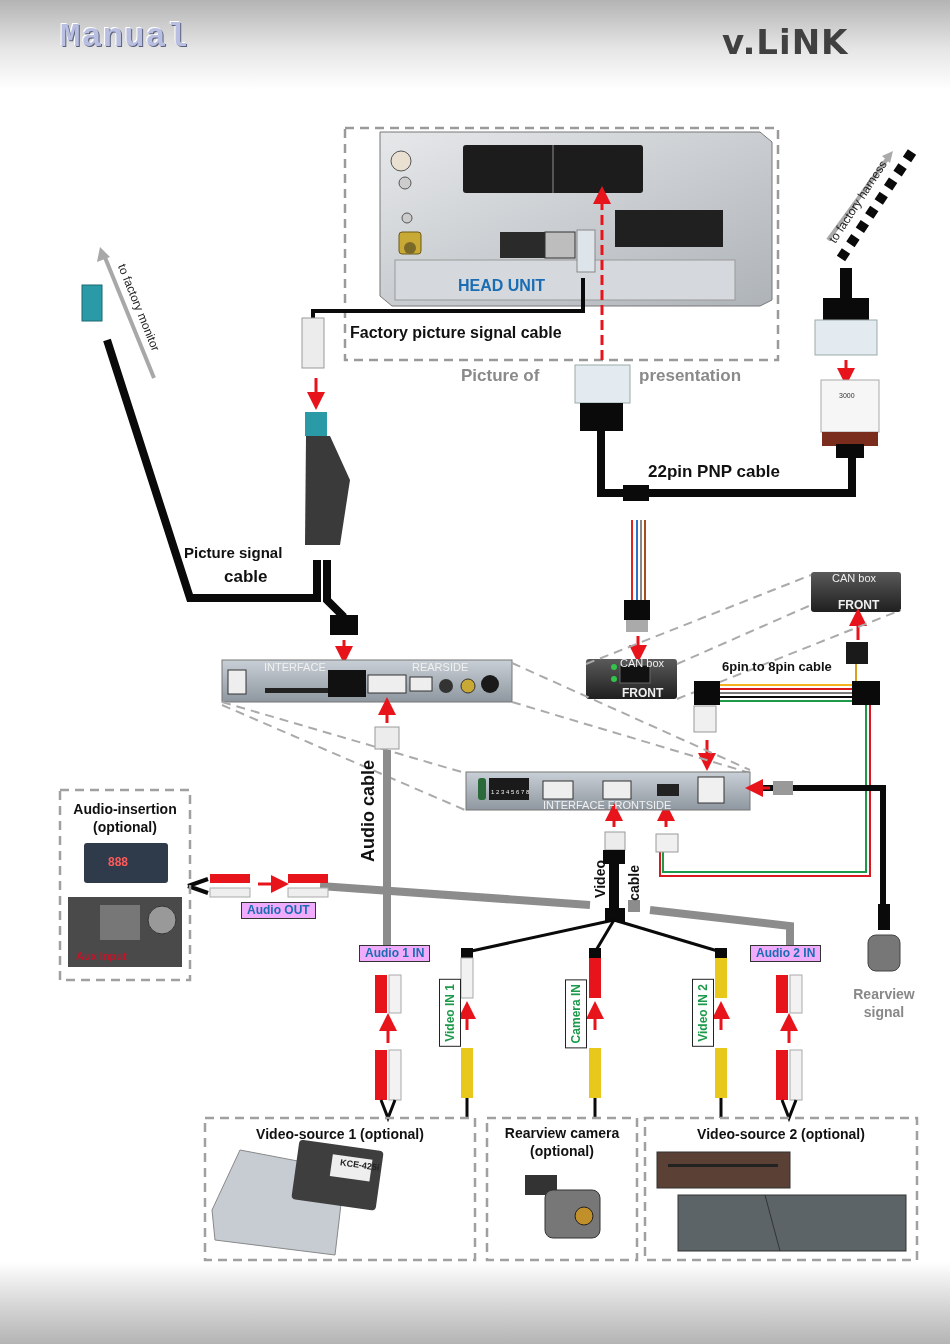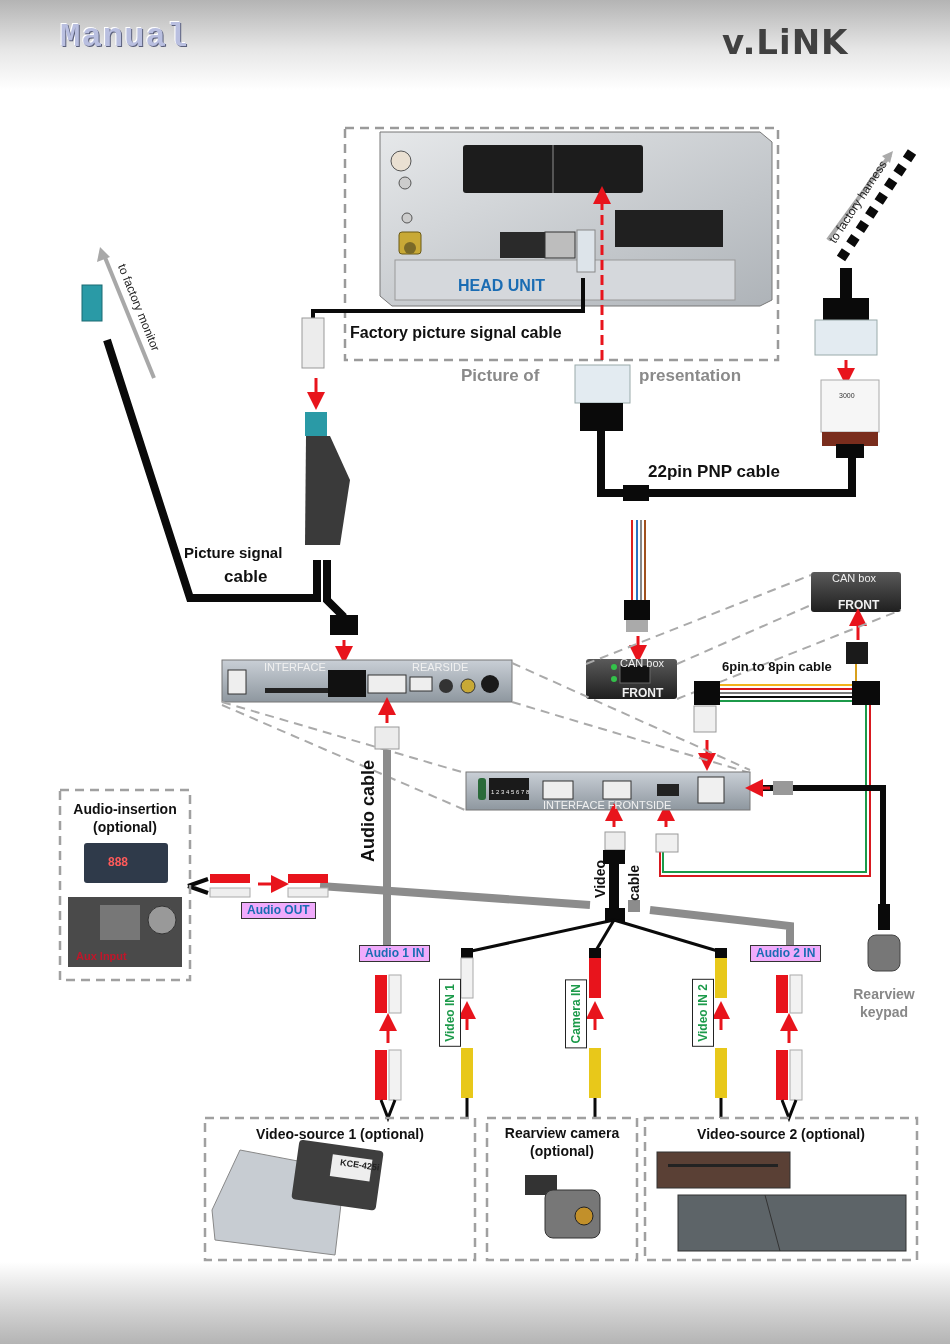--- a/index.html
+++ b/index.html
@@ -295,21 +295,21 @@
 
 <div class="box-blue" style="left:241px;top:902px;">Audio OUT</div>
 <div class="box-blue" style="left:347px;top:945px;margin-left:12px;">Audio 1 IN</div>
 <div class="box-blue" style="left:750px;top:945px;">Audio 2 IN</div>
 <div class="box-green" style="left:439px;top:979px;">Video IN 1</div>
 <div class="box-green" style="left:565px;top:979px;">Camera IN</div>
 <div class="box-green" style="left:692px;top:979px;">Video IN 2</div>
 
 <div class="dev-caption" style="left:845px;top:985px;width:78px;color:#888;">
   <span>Rearview</span><br>
-  <span>keypad</span>
+  <span>signal</span>
 </div>
 
 <div class="dev-caption" style="left:205px;top:1125px;width:270px;">Video-source 1 (optional)</div>
 <div class="lbl" style="left:340px;top:1160px;font-size:9px;color:#222;transform:rotate(8deg);">KCE-425i</div>
 <div class="dev-caption" style="left:487px;top:1124px;width:150px;">
   <span>Rearview camera</span><br>
   <span>(optional)</span>
 </div>
 <div class="dev-caption" style="left:645px;top:1125px;width:272px;">Video-source 2 (optional)</div>
 

